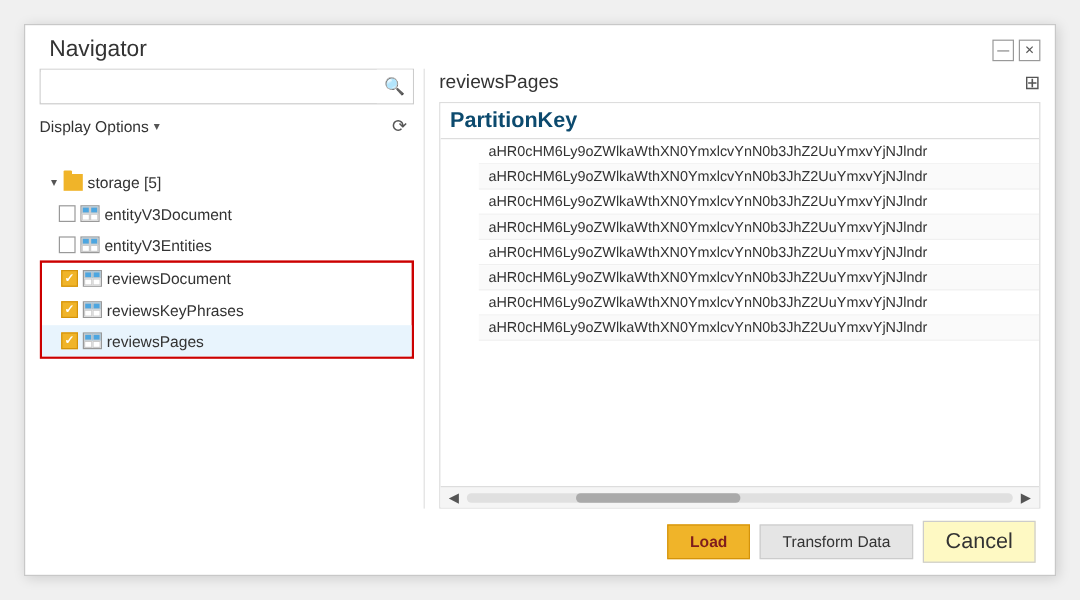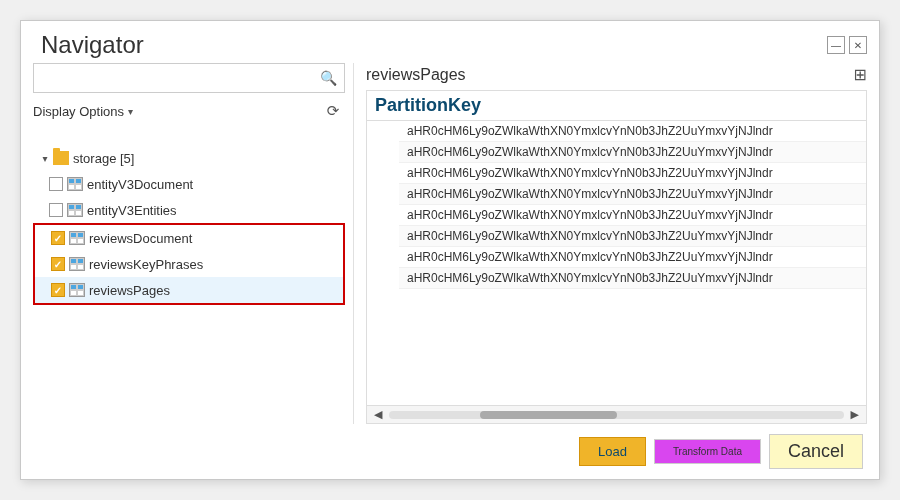--- a/index.html
+++ b/index.html
@@ -25,21 +25,21 @@
       position: relative;
     }
     .title-bar {
       display: flex;
       align-items: center;
       justify-content: space-between;
       padding: 10px 12px 4px 20px;
       flex-shrink: 0;
     }
     .title-text {
-      font-size: 24px;
+      font-size: 19px;
       font-weight: 300;
       color: #333;
     }
     .window-controls {
       display: flex;
       gap: 4px;
       align-items: center;
     }
     .win-btn {
       width: 18px;
@@ -311,32 +311,32 @@
       display: flex;
       justify-content: flex-end;
       align-items: center;
       padding: 10px 16px;
       gap: 8px;
       flex-shrink: 0;
     }
     .btn-load {
       background: #f0b429;
       border: 1px solid #d4930a;
-      color: #0c4a6e;
+      color: #7f1d1d;
       padding: 6px 18px;
       font-size: 13px;
       cursor: pointer;
-      font-weight: 400;
+      font-weight: 700;
     }
     .btn-transform {
-      background: #d946ef;
+      background: #e5e5e5;
       border: 1px solid #ccc;
       color: #333;
       padding: 6px 18px;
-      font-size: 10px;
+      font-size: 13px;
       cursor: pointer;
     }
     .btn-cancel {
       background: #fef9c3;
       border: 1px solid #ccc;
       color: #333;
       padding: 6px 18px;
       font-size: 18px;
       cursor: pointer;
     }

